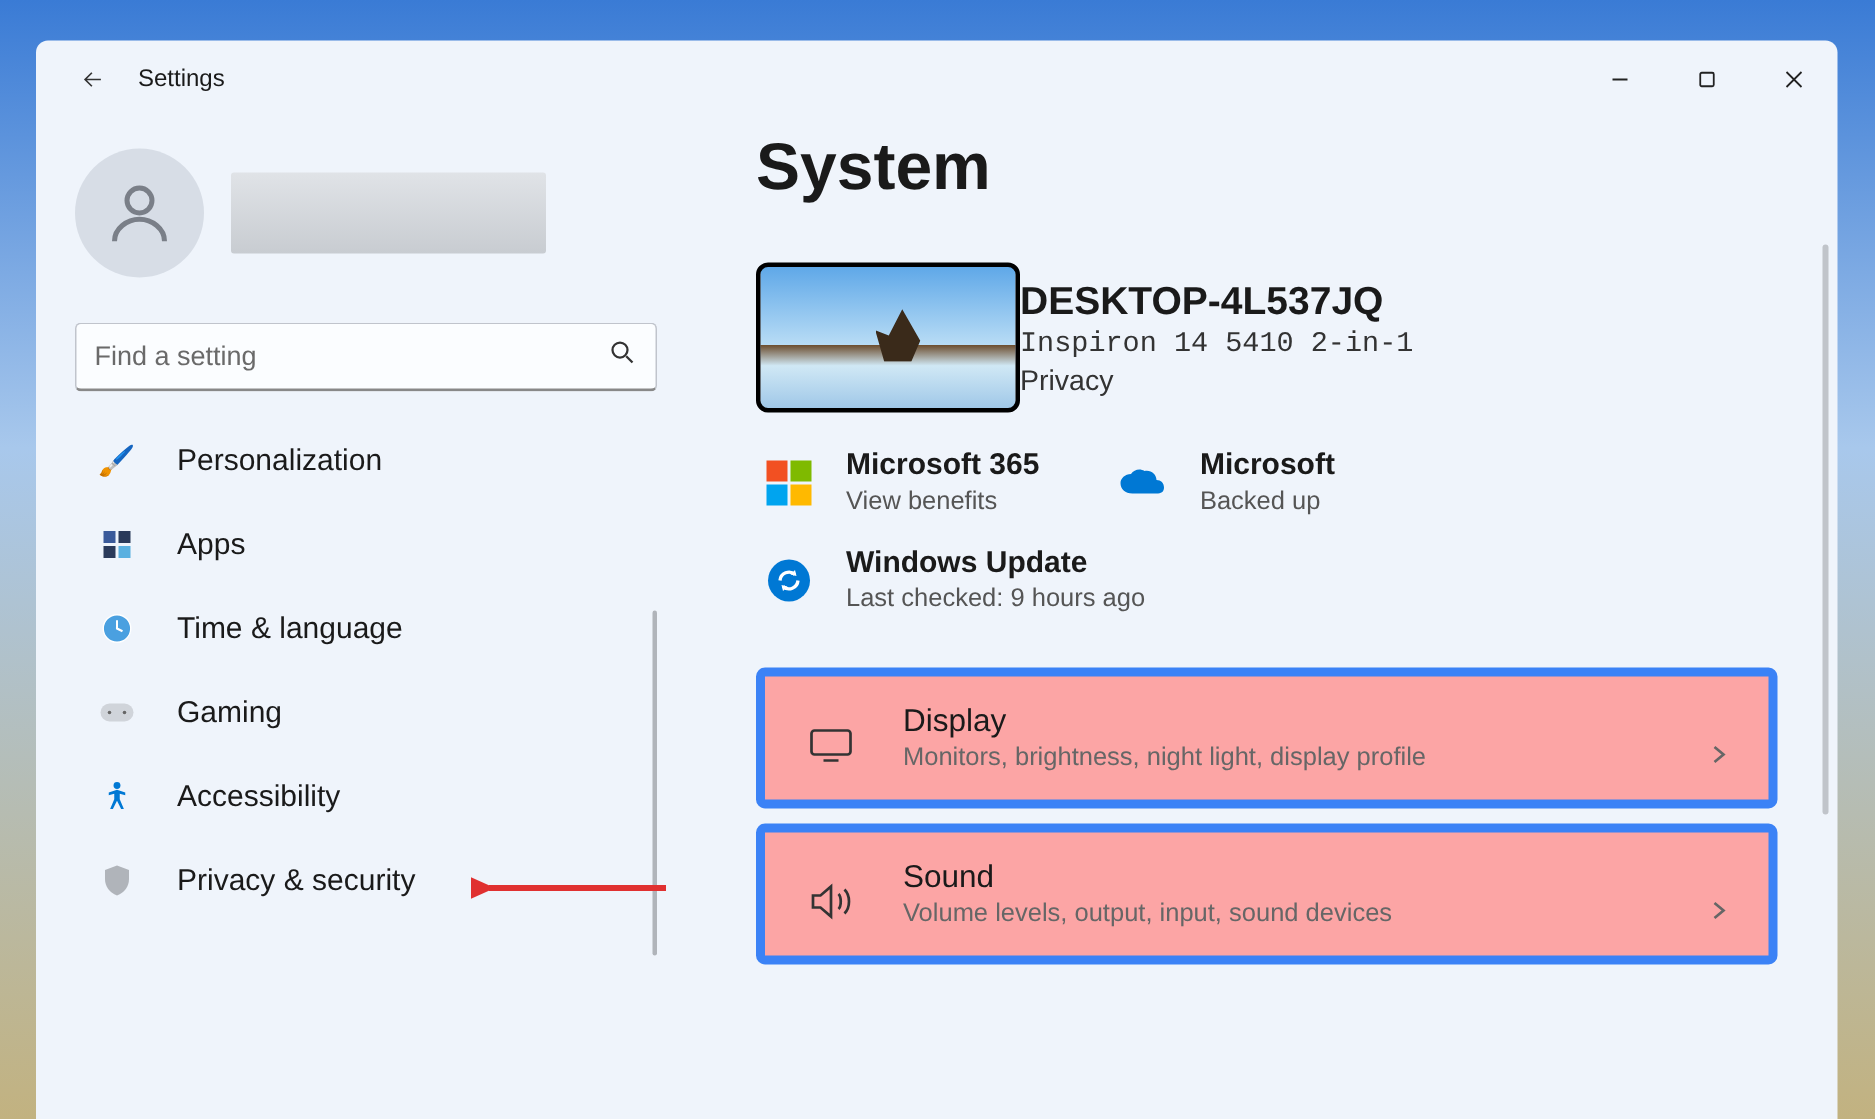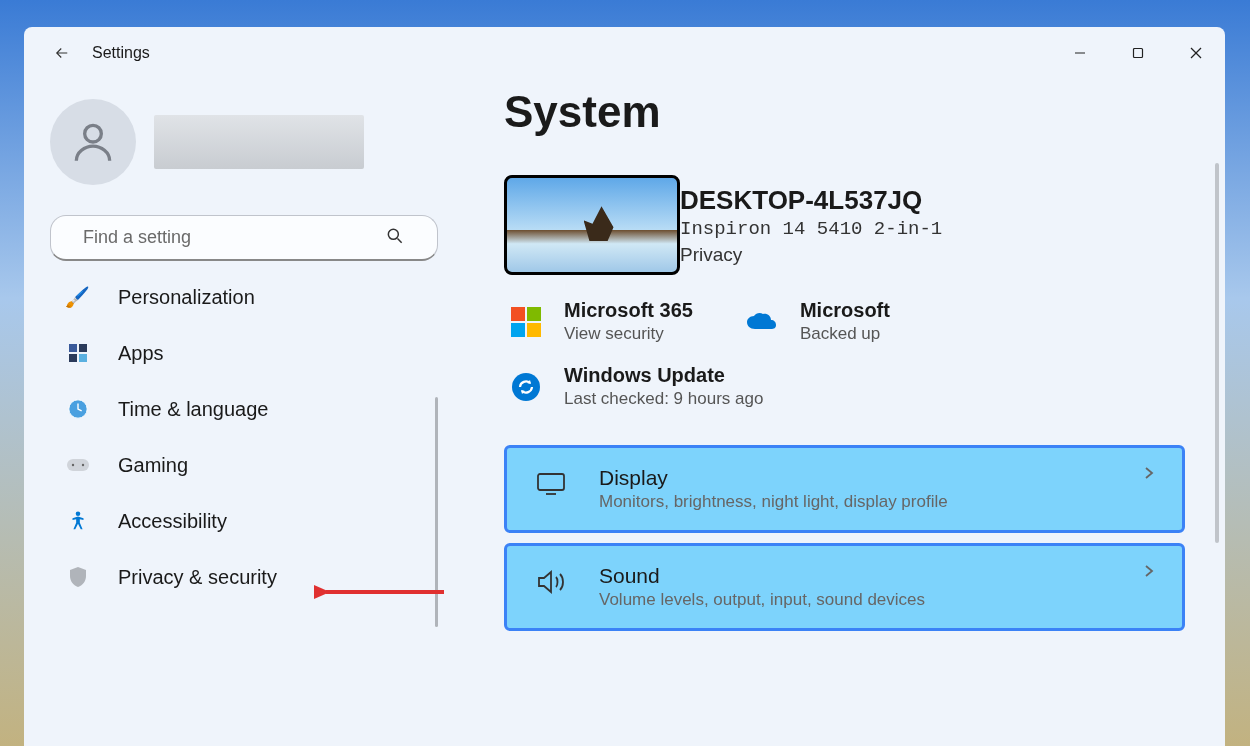--- a/index.html
+++ b/index.html
@@ -9,21 +9,21 @@
   .back-btn { width: 40px; height: 40px; display: flex; align-items: center; justify-content: center; cursor: pointer; }
   .title-text { font-size: 16px; color: #1a1a1a; margin-left: 10px; }
   .win-controls { margin-left: auto; display: flex; }
   .win-btn { width: 58px; height: 40px; display: flex; align-items: center; justify-content: center; cursor: pointer; }
   .content { flex: 1; display: flex; overflow: hidden; position: relative; }
   .sidebar { width: 440px; padding: 20px 26px 0 26px; display: flex; flex-direction: column; position: relative; }
   .profile { display: flex; align-items: center; margin-bottom: 30px; }
   .avatar { width: 86px; height: 86px; border-radius: 50%; background: #d7dde6; display: flex; align-items: center; justify-content: center; margin-right: 18px; }
   .avatar svg { width: 50px; height: 50px; }
   .profile-name { width: 210px; height: 54px; background: linear-gradient(to bottom, #e0e3e7, #c8ccd1); border-radius: 2px; }
-  .search-box { position: relative; border: 1px solid #c0c4cc; border-bottom: 2px solid #888; border-radius: 16px; height: 46px; display: flex; align-items: center; padding: 0 32px; background: #fbfdff; margin-bottom: 8px; }
+  .search-box { position: relative; border: 1px solid #c0c4cc; border-bottom: 2px solid #888; border-radius: 4px; height: 46px; display: flex; align-items: center; padding: 0 12px; background: #fbfdff; margin-bottom: 18px; }
   .search-box input { flex: 1; border: none; background: transparent; font-size: 18px; color: #555; outline: none; }
   .search-box input::placeholder { color: #6a6a6a; }
   .nav { overflow-y: auto; flex: 1; position: relative; }
   .nav-item { display: flex; align-items: center; height: 56px; padding-left: 14px; cursor: pointer; border-radius: 6px; }
   .nav-icon { width: 28px; height: 28px; margin-right: 26px; display: flex; align-items: center; justify-content: center; font-size: 20px; }
   .nav-label { font-size: 20px; color: #1a1a1a; }
   .scroll-indicator { position: absolute; right: 0px; top: 128px; width: 3px; height: 230px; background: #b0b4ba; border-radius: 2px; }
   .arrow-annotation { position: absolute; left: 290px; top: 498px; pointer-events:none; }
   .main { flex: 1; padding: 0 40px 0 40px; overflow-y: auto; position: relative; }
   .page-title { font-size: 44px; font-weight: 700; color: #1a1a1a; margin-top: 8px; margin-bottom: 38px; }
@@ -32,21 +32,21 @@
   .device-thumb::before { content:""; position:absolute; left:45%; top:30%; width:30px; height:35px; background:#3a2a1a; clip-path: polygon(20% 100%, 0% 40%, 30% 50%, 60% 0%, 100% 60%, 80% 100%); }
   .device-info { }
   .device-name { font-size: 26px; font-weight: 600; color: #1a1a1a; }
   .device-model { font-size: 19px; color: #333; margin-top: 2px; font-family: Liberation Mono, monospace; }
   .device-rename { font-size: 19px; color: #333; margin-top: 4px; cursor: pointer; }
   .status-row { display: flex; gap: 51px; margin-bottom: 20px; padding-left: 4px; flex-wrap: wrap; }
   .status-item { display: flex; align-items: center; }
   .status-icon { width: 36px; height: 36px; margin-right: 20px; display:flex; align-items:center; justify-content:center; }
   .status-title { font-size: 20px; font-weight: 600; color: #1a1a1a; }
   .status-sub { font-size: 17px; color: #555; margin-top: 2px; }
-  .settings-card { background: #7dd3fc; border: 3px solid #3b82f6; border-radius: 6px; padding: 18px 26px; display: flex; align-items: flex-start; margin-bottom: 10px; cursor: pointer; }
+  .settings-card { background: #fca5a5; border: 6px solid #3b82f6; border-radius: 6px; padding: 18px 26px; display: flex; align-items: flex-end; margin-bottom: 10px; cursor: pointer; }
   .card-icon { width: 36px; height: 36px; margin-right: 30px; display: flex; align-items: center; justify-content: center; }
   .card-title { font-size: 21px; color: #1a1a1a; }
   .card-sub { font-size: 17px; color: #666; margin-top: 2px; }
   .card-chevron { margin-left: auto; }
   .main-scroll-indicator { position:absolute; right: 6px; top: 84px; width: 4px; height: 380px; background:#c0c4ca; border-radius:2px;}
   .ms-logo { display:grid; grid-template-columns: 14px 14px; grid-template-rows: 14px 14px; gap:2px; }
   .ms-logo div:nth-child(1){background:#f25022;} .ms-logo div:nth-child(2){background:#7fba00;} .ms-logo div:nth-child(3){background:#00a4ef;} .ms-logo div:nth-child(4){background:#ffb900;}
 </style>
 </head>
 <body>
@@ -183,21 +183,21 @@
           <div class="status-icon">
               <div class="ms-logo">
                 <div></div>
                 <div></div>
                 <div></div>
                 <div></div>
               </div>
             </div>
           <div>
             <div class="status-title">Microsoft 365</div>
-            <div class="status-sub">View security</div>
+            <div class="status-sub">View benefits</div>
           </div>
         </div>
         <div class="status-item">
           <div class="status-icon">
               <svg width="34" height="22" viewBox="0 0 34 22">
                 <path d="M10 18c-5 0-8-3-8-7 0-3 3-6 7-6 2-3 6-4 9-2 4-1 8 2 8 6 3 0 5 2 5 5s-2 4-5 4H10z" fill="#0078d4"></path>
               </svg>
             </div>
           <div>
             <div class="status-title">Microsoft</div>

